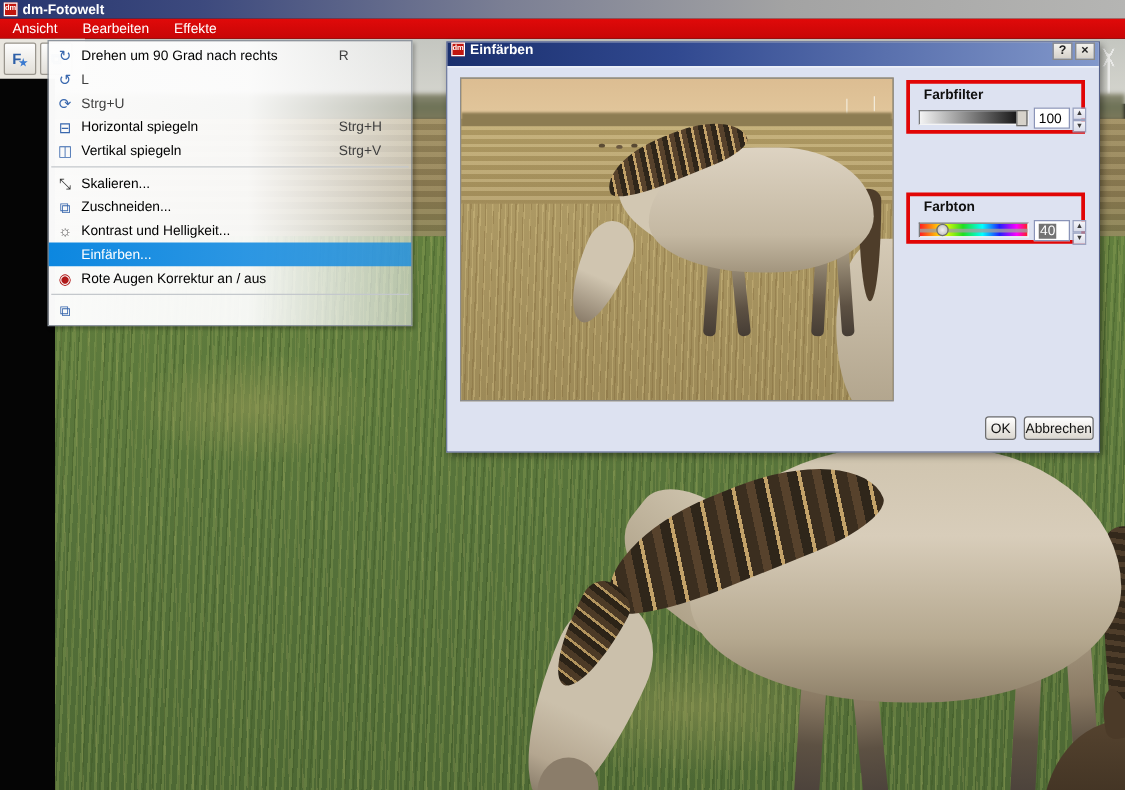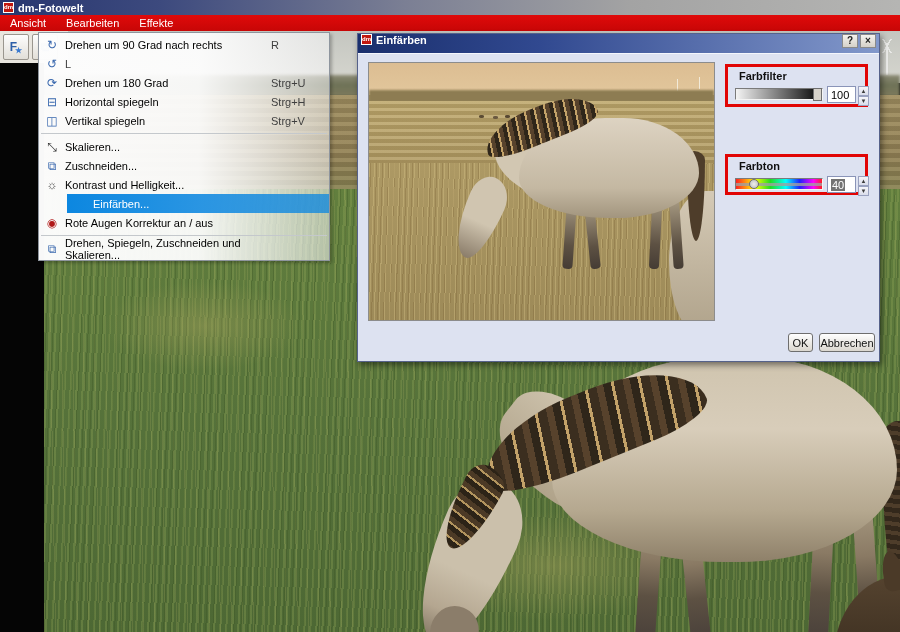--- a/index.html
+++ b/index.html
@@ -72,21 +72,21 @@
   .h-dark2 { position:absolute; left:790px; top:545px; width:120px; height:90px;
     background:linear-gradient(#55432f,#3a2d1f); border-radius:55% 45% 0 0/90% 70% 0 0; }
   .h-ear2 { position:absolute; left:838px; top:520px; width:22px; height:40px; transform:rotate(-12deg);
     background:#4b3a28; border-radius:50% 50% 40% 40%/80% 80% 20% 20%; }
 
   
   .menu { position:absolute; left:38px; top:32px; width:292px; z-index:60;
     background:linear-gradient(to right, rgba(253,253,253,.98) 0%, rgba(253,253,253,.95) 55%, rgba(250,250,252,.55) 100%);
     border:1px solid #8e959e; padding:2px 0; box-shadow:2px 2px 3px rgba(0,0,0,.25); }
   .mi { display:flex; align-items:center; height:19px; cursor:default; }
-  .mi.hl { background:linear-gradient(to right,#0c87e0 0%, rgba(12,135,224,.75) 100%); color:#fff;margin-left:28px; }
+  .mi.hl { background:linear-gradient(to right,#0c87e0 0%, rgba(12,135,224,.75) 100%); color:#fff; }
   .mic { width:26px; text-align:center; font-size:12px; flex:0 0 26px; }
   .c-blue { color:#3a68ae; } .c-dark { color:#333; } .c-red { color:#b01818; } .c-sun { color:#555; }
   .mil { flex:1; }
   .mis { width:58px; text-align:left; color:#3f3f3f; }
   .mi.hl .mis { color:#eaf4ff; }
   .msep { height:1px; background:#c4c8cc; margin:3px 2px; }
 
   
   .dialog { position:absolute; left:357px; top:33px; width:523px; height:329px; z-index:70;
     background:#dde2f1; border:1px solid #56628a; box-shadow:2px 3px 6px rgba(0,0,0,.45); }
@@ -205,21 +205,20 @@
       <span class="mic c-blue">↻</span>
       <span class="mil">Drehen um 90 Grad nach rechts</span>
       <span class="mis">R</span>
     </div>
     <div class="mi">
       <span class="mic c-blue">↺</span>
       <span class="mis">L</span>
     </div>
     <div class="mi">
       <span class="mic c-blue">⟳</span>
-      <span class="mil">Drehen um 180 Grad</span>
       <span class="mis">Strg+U</span>
     </div>
     <div class="mi">
       <span class="mic c-blue">⊟</span>
       <span class="mil">Horizontal spiegeln</span>
       <span class="mis">Strg+H</span>
     </div>
     <div class="mi">
       <span class="mic c-blue">◫</span>
       <span class="mil">Vertikal spiegeln</span>
@@ -247,21 +246,20 @@
       <span class="mis"></span>
     </div>
     <div class="mi">
       <span class="mic c-red">◉</span>
       <span class="mil">Rote Augen Korrektur an / aus</span>
       <span class="mis"></span>
     </div>
     <div class="msep"></div>
     <div class="mi">
       <span class="mic c-blue">⧉</span>
-      <span class="mil">Drehen, Spiegeln, Zuschneiden und Skalieren...</span>
       <span class="mis"></span>
     </div>
   </div>
 
   <div class="dialog">
     <div class="dtitle">
       <div class="app-icon">dm</div>
       <span>Einfärben</span>
       <div class="dctl">
         <div class="dbtn">?</div>

